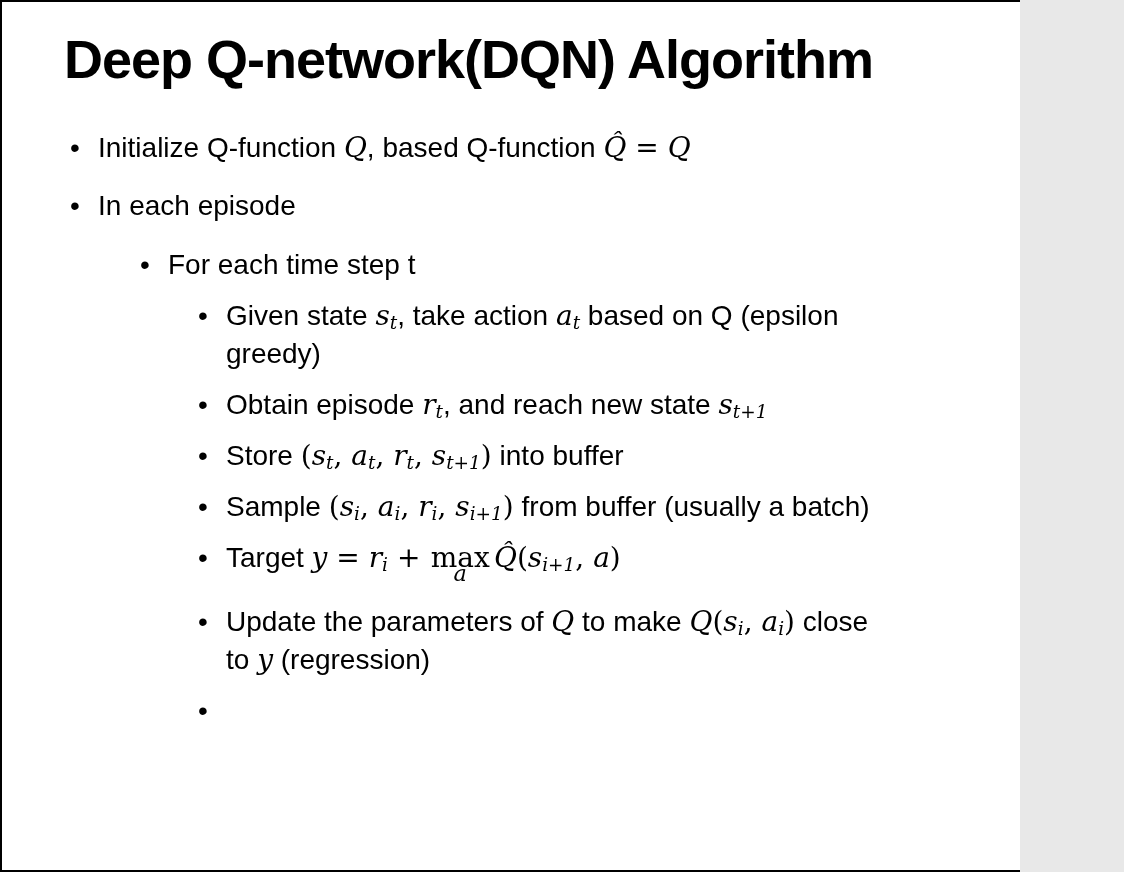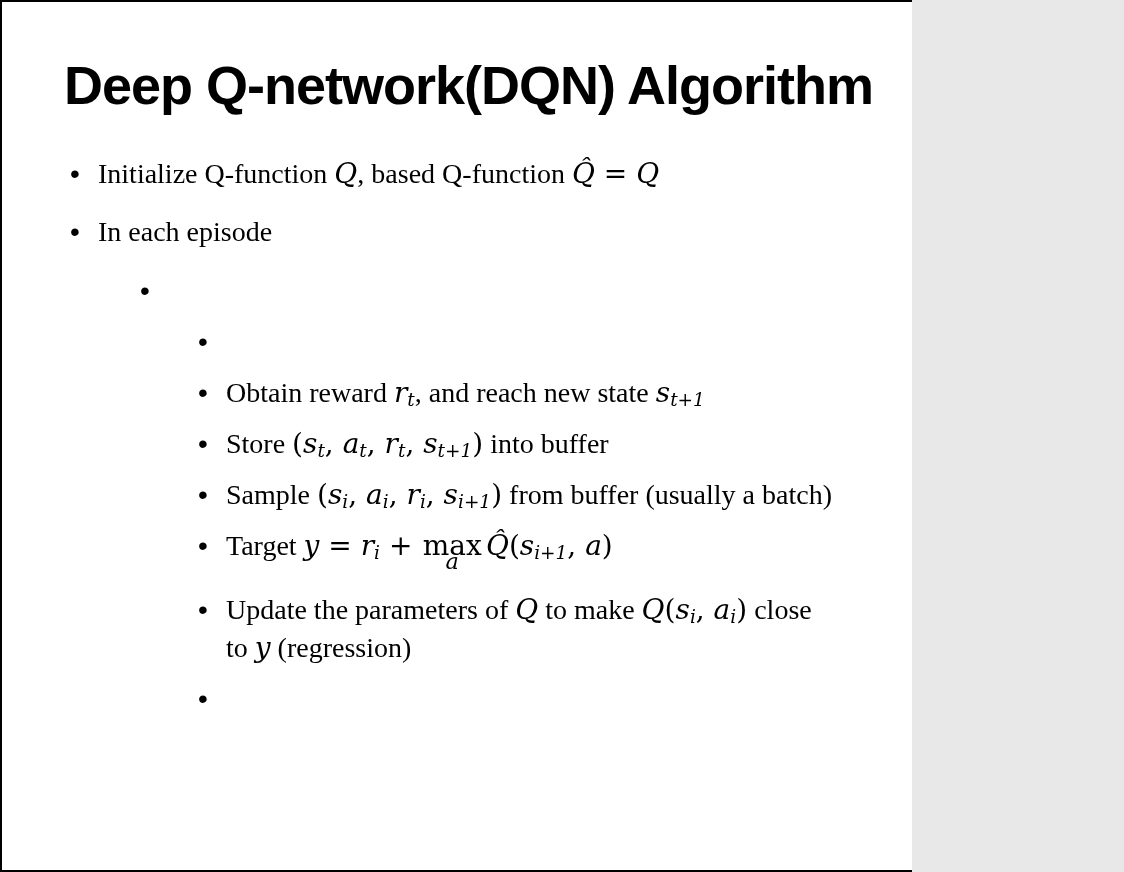--- a/index.html
+++ b/index.html
@@ -1,25 +1,25 @@
 <!DOCTYPE html>
 <html><head>
 <meta charset="utf-8">
 <style>
   html, body { margin: 0; padding: 0; background: #e8e8e8; }
   .slide {
     position: relative;
-    width: 912px;
+    width: 1020px;
     height: 872px;
     box-sizing: border-box;
     background: #ffffff;
     border-left: 2px solid #000;
     border-top: 2px solid #000;
     border-bottom: 2px solid #000;
-    padding-top: 54px;
+    padding-top: 28px;
     overflow: hidden;
     font-family: "Liberation Sans", sans-serif;
     color: #000;
   }
   .slide-title {
     margin: 0 0 0 62px;
     font-size: 54px;
     font-weight: 700;
     line-height: 1.1;
     letter-spacing: -1px;
@@ -33,21 +33,21 @@
     font-size: 28px;
     line-height: 1.36;
     margin-bottom: 13px;
   }
   .level-1 { padding-left: 68px;  margin-bottom: 20px; }
   .level-2 { padding-left: 138px; margin-bottom: 13px; }
   .level-3 { padding-left: 196px; margin-bottom: 13px; }
   .extra-space { margin-bottom: 26px; }
   .marker { flex: none; width: 28px; }
   .content { flex: 1; padding-right: 42px; }
-  .plain { font-family: Liberation Serif, serif; }
+  .plain { font-family: Liberation Sans, sans-serif; }
   .mathvar {
     font-family: "DejaVu Serif", serif;
     font-style: italic;
   }
   .mathplain { font-family: "DejaVu Serif", serif; font-style: normal; }
   .msub {
     font-family: "DejaVu Serif", serif;
     font-style: italic;
     font-size: 0.66em;
     vertical-align: -0.22em;
@@ -79,27 +79,29 @@
       <div class="bullet level-1">
         <span class="marker">•</span>
         <span class="content"><span class="plain">Initialize Q-function </span><span class="mathvar">Q</span><span class="plain">, based Q-function </span><span class="mathvar">Q̂</span><span class="mathplain"> = </span><span class="mathvar">Q</span></span>
       </div>
       <div class="bullet level-1">
         <span class="marker">•</span>
         <span class="content"><span class="plain">In each episode</span></span>
       </div>
       <div class="bullet level-2">
         <span class="marker">•</span>
+        <span class="content"><span class="plain">For each time step t</span></span>
       </div>
       <div class="bullet level-3">
         <span class="marker">•</span>
+        <span class="content"><span class="plain">Given state </span><span class="mathvar">s<sub class="msub">t</sub></span><span class="plain">, take action </span><span class="mathvar">a<sub class="msub">t</sub></span><span class="plain"> based on Q (epsilon</span><br><span class="plain">greedy)</span></span>
       </div>
       <div class="bullet level-3">
         <span class="marker">•</span>
-        <span class="content"><span class="plain">Obtain reward </span><span class="mathvar">r<sub class="msub">t</sub></span><span class="plain">, and reach new state </span><span class="mathvar">s<sub class="msub">t+1</sub></span></span>
+        <span class="content"><span class="plain">Obtain episode </span><span class="mathvar">r<sub class="msub">t</sub></span><span class="plain">, and reach new state </span><span class="mathvar">s<sub class="msub">t+1</sub></span></span>
       </div>
       <div class="bullet level-3">
         <span class="marker">•</span>
         <span class="content"><span class="plain">Store </span><span class="mathplain">(</span><span class="mathvar">s<sub class="msub">t</sub></span><span class="mathplain">, </span><span class="mathvar">a<sub class="msub">t</sub></span><span class="mathplain">, </span><span class="mathvar">r<sub class="msub">t</sub></span><span class="mathplain">, </span><span class="mathvar">s<sub class="msub">t+1</sub></span><span class="mathplain">)</span><span class="plain"> into buffer</span></span>
       </div>
       <div class="bullet level-3">
         <span class="marker">•</span>
         <span class="content"><span class="plain">Sample </span><span class="mathplain">(</span><span class="mathvar">s<sub class="msub">i</sub></span><span class="mathplain">, </span><span class="mathvar">a<sub class="msub">i</sub></span><span class="mathplain">, </span><span class="mathvar">r<sub class="msub">i</sub></span><span class="mathplain">, </span><span class="mathvar">s<sub class="msub">i+1</sub></span><span class="mathplain">)</span><span class="plain"> from buffer (usually a batch)</span></span>
       </div>
       <div class="bullet level-3 extra-space">

